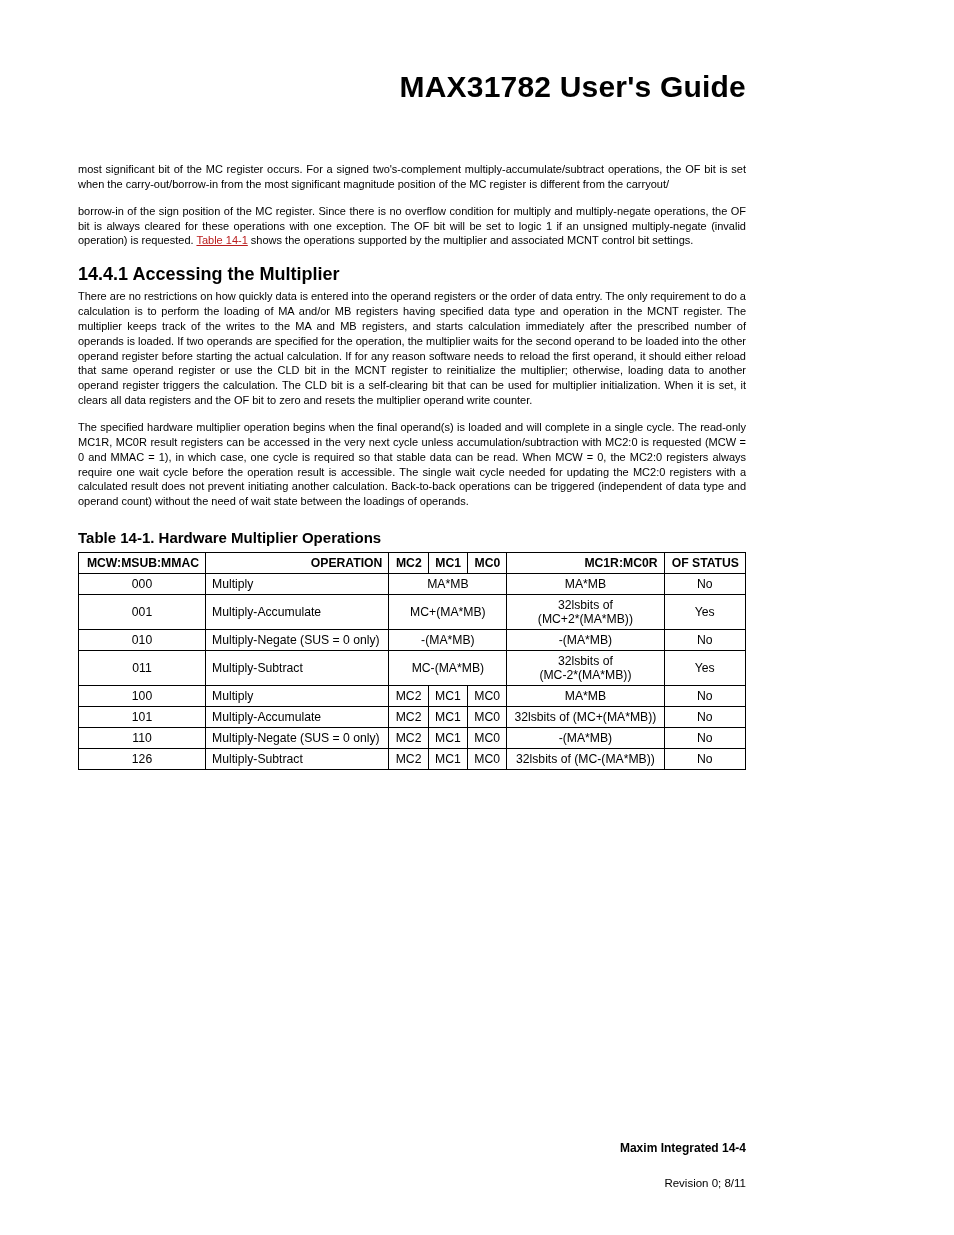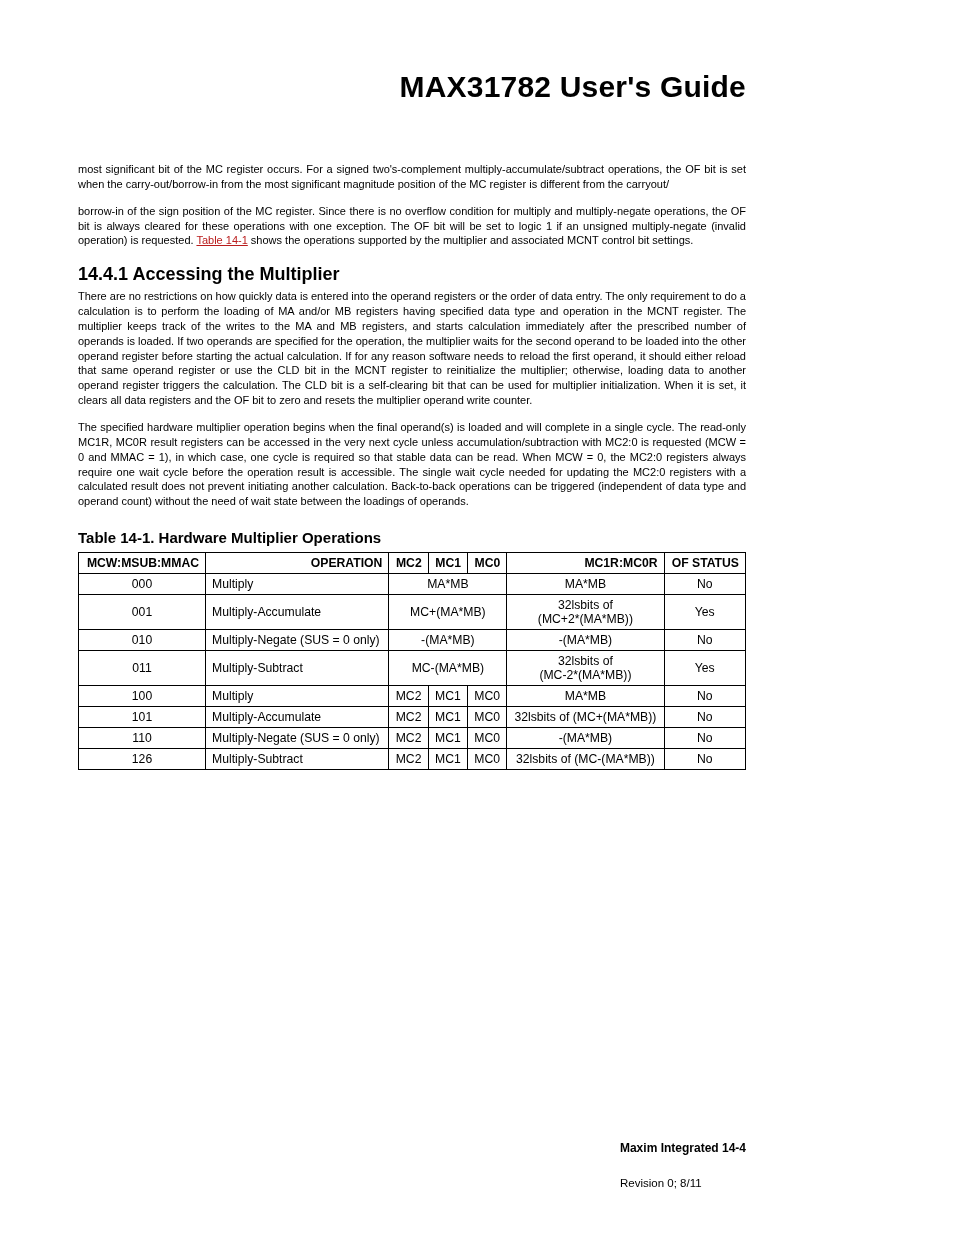--- a/index.html
+++ b/index.html
@@ -56,21 +56,21 @@
     font-weight: 700;
     text-align: right;
     background: #fff;
   }
   .c { text-align: center; margin-left: 8px; }
   .l { text-align: left; }
   .footer {
     position: absolute;
     bottom: 46px;
     right: 78px;
-    text-align: left;
+    text-align: right;
     font-size: 12px;
   }
   .footer .line1 { font-weight: 700; }
   .footer .line2 { margin-top: 22px; font-size: 11.5px; }
 </style>
 </head>
 <body>
 
 <div class="page">
 

